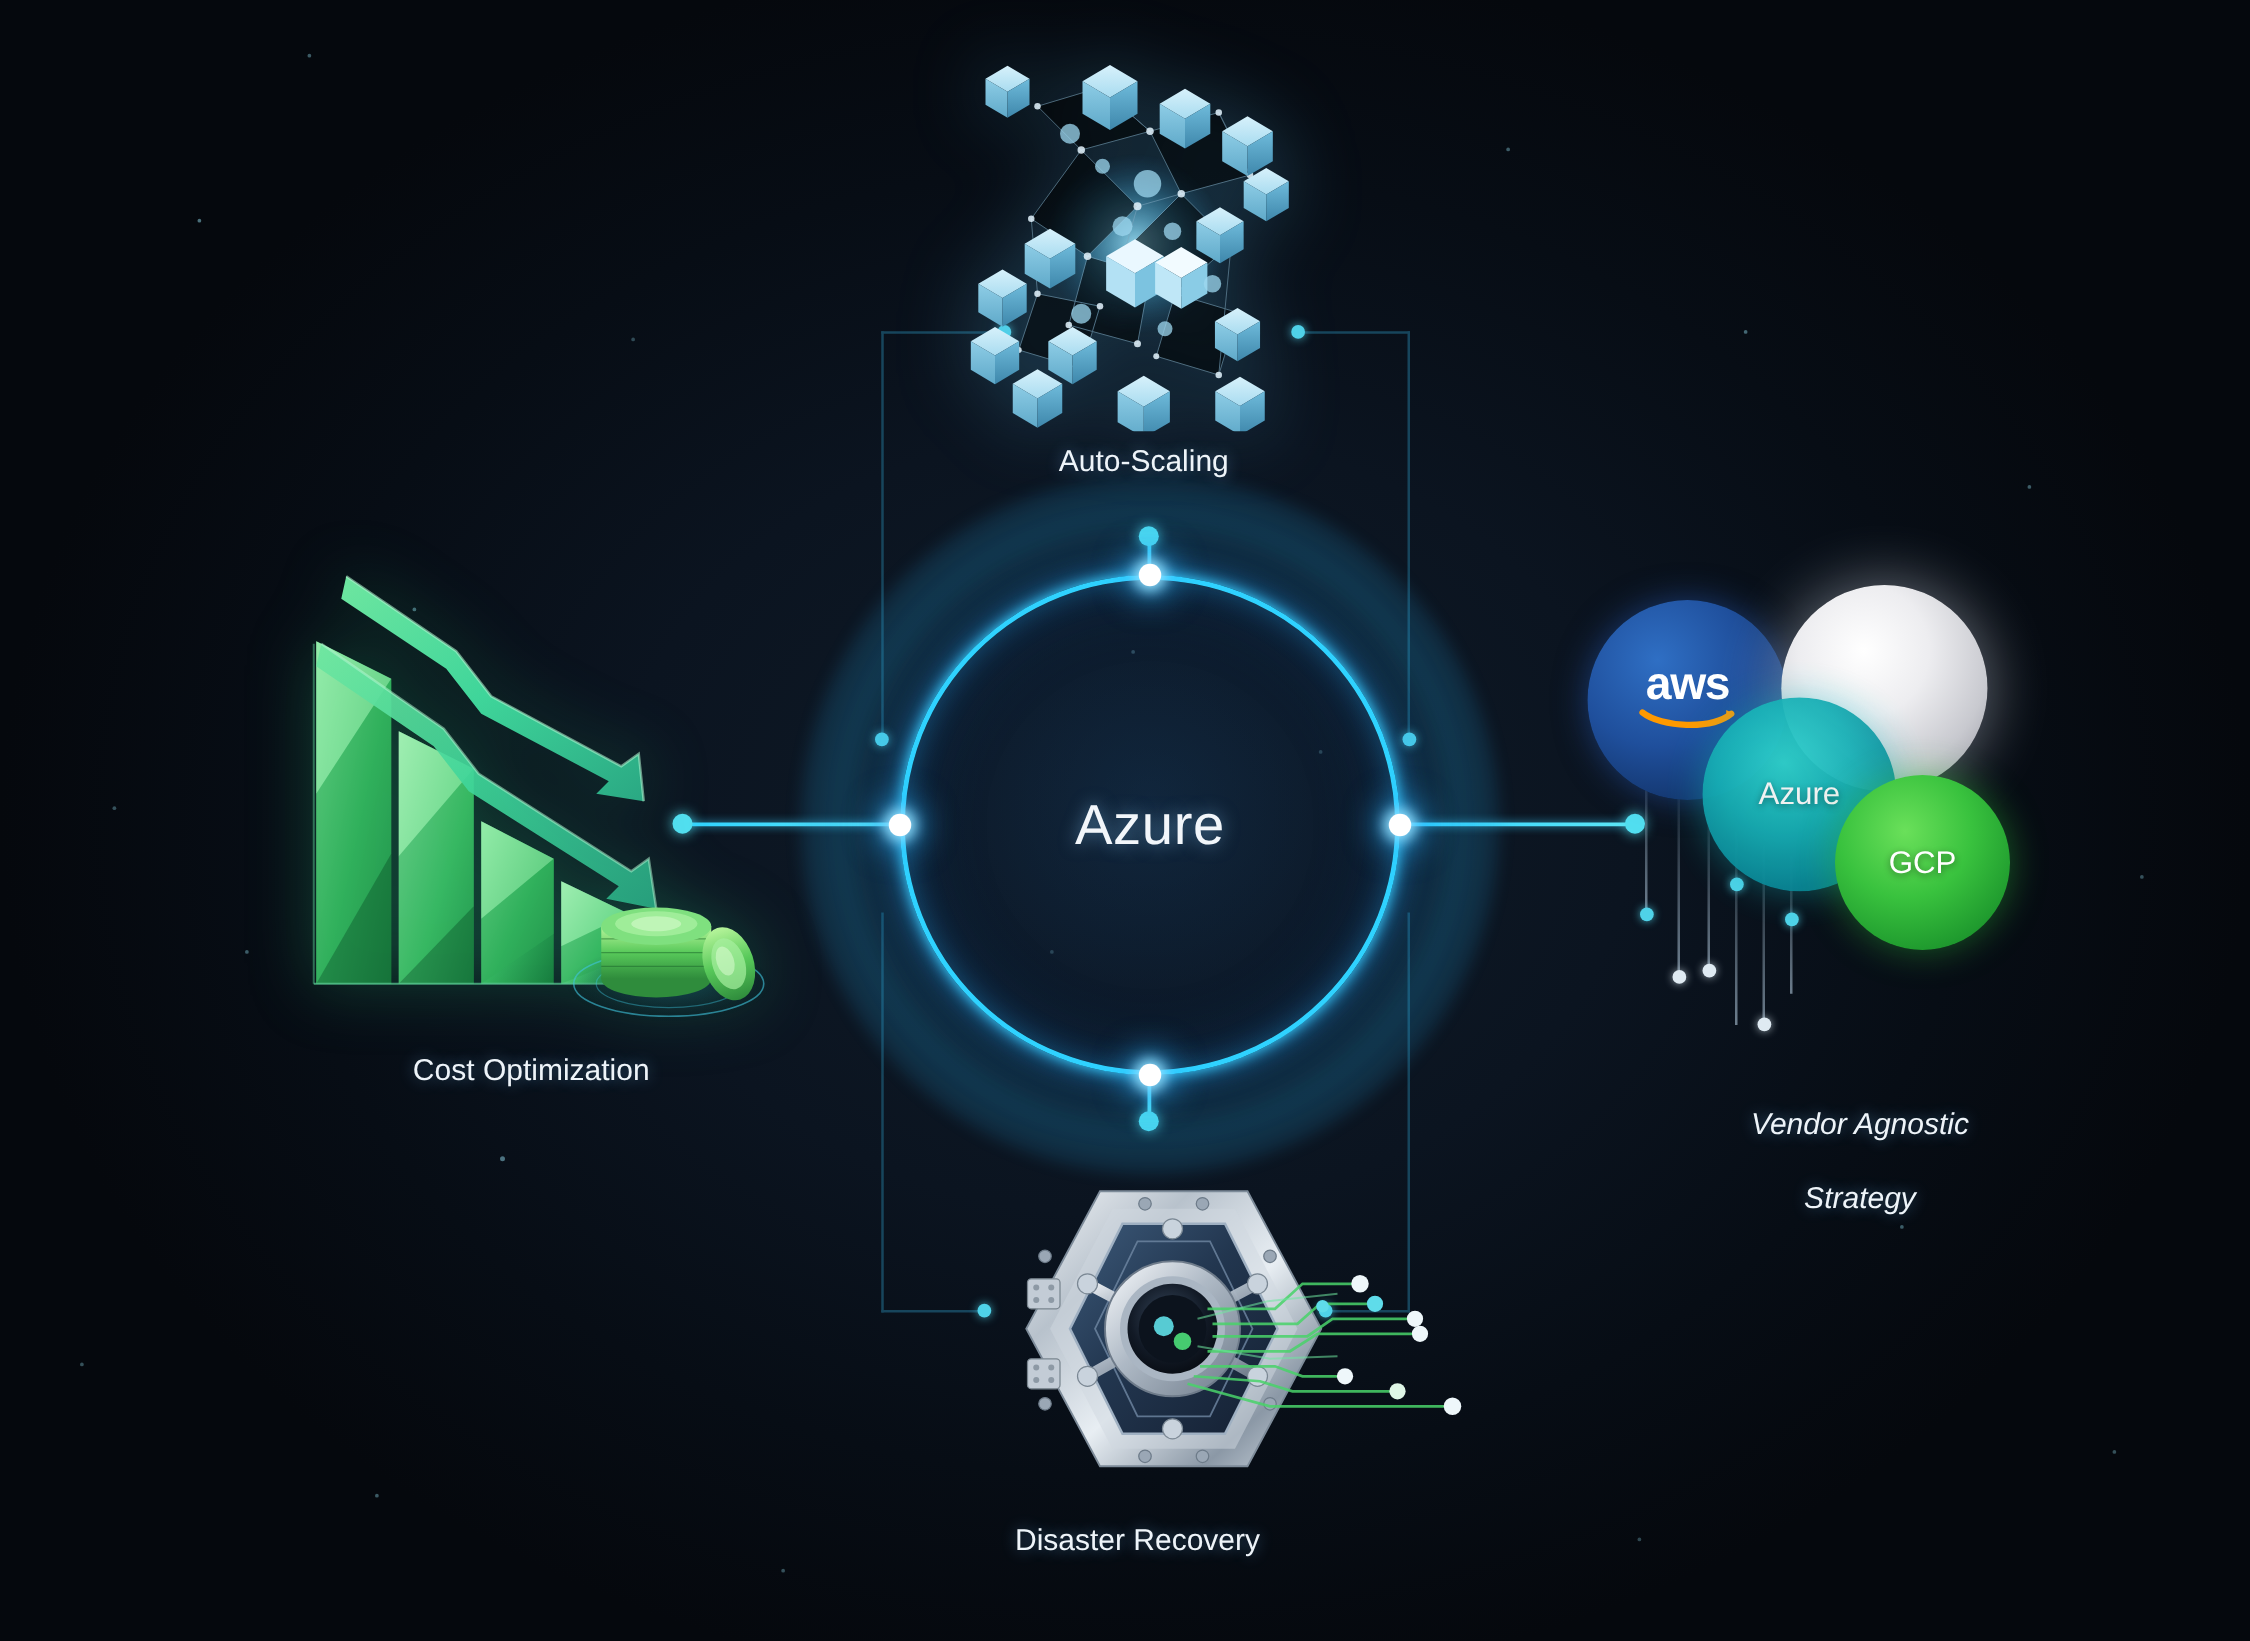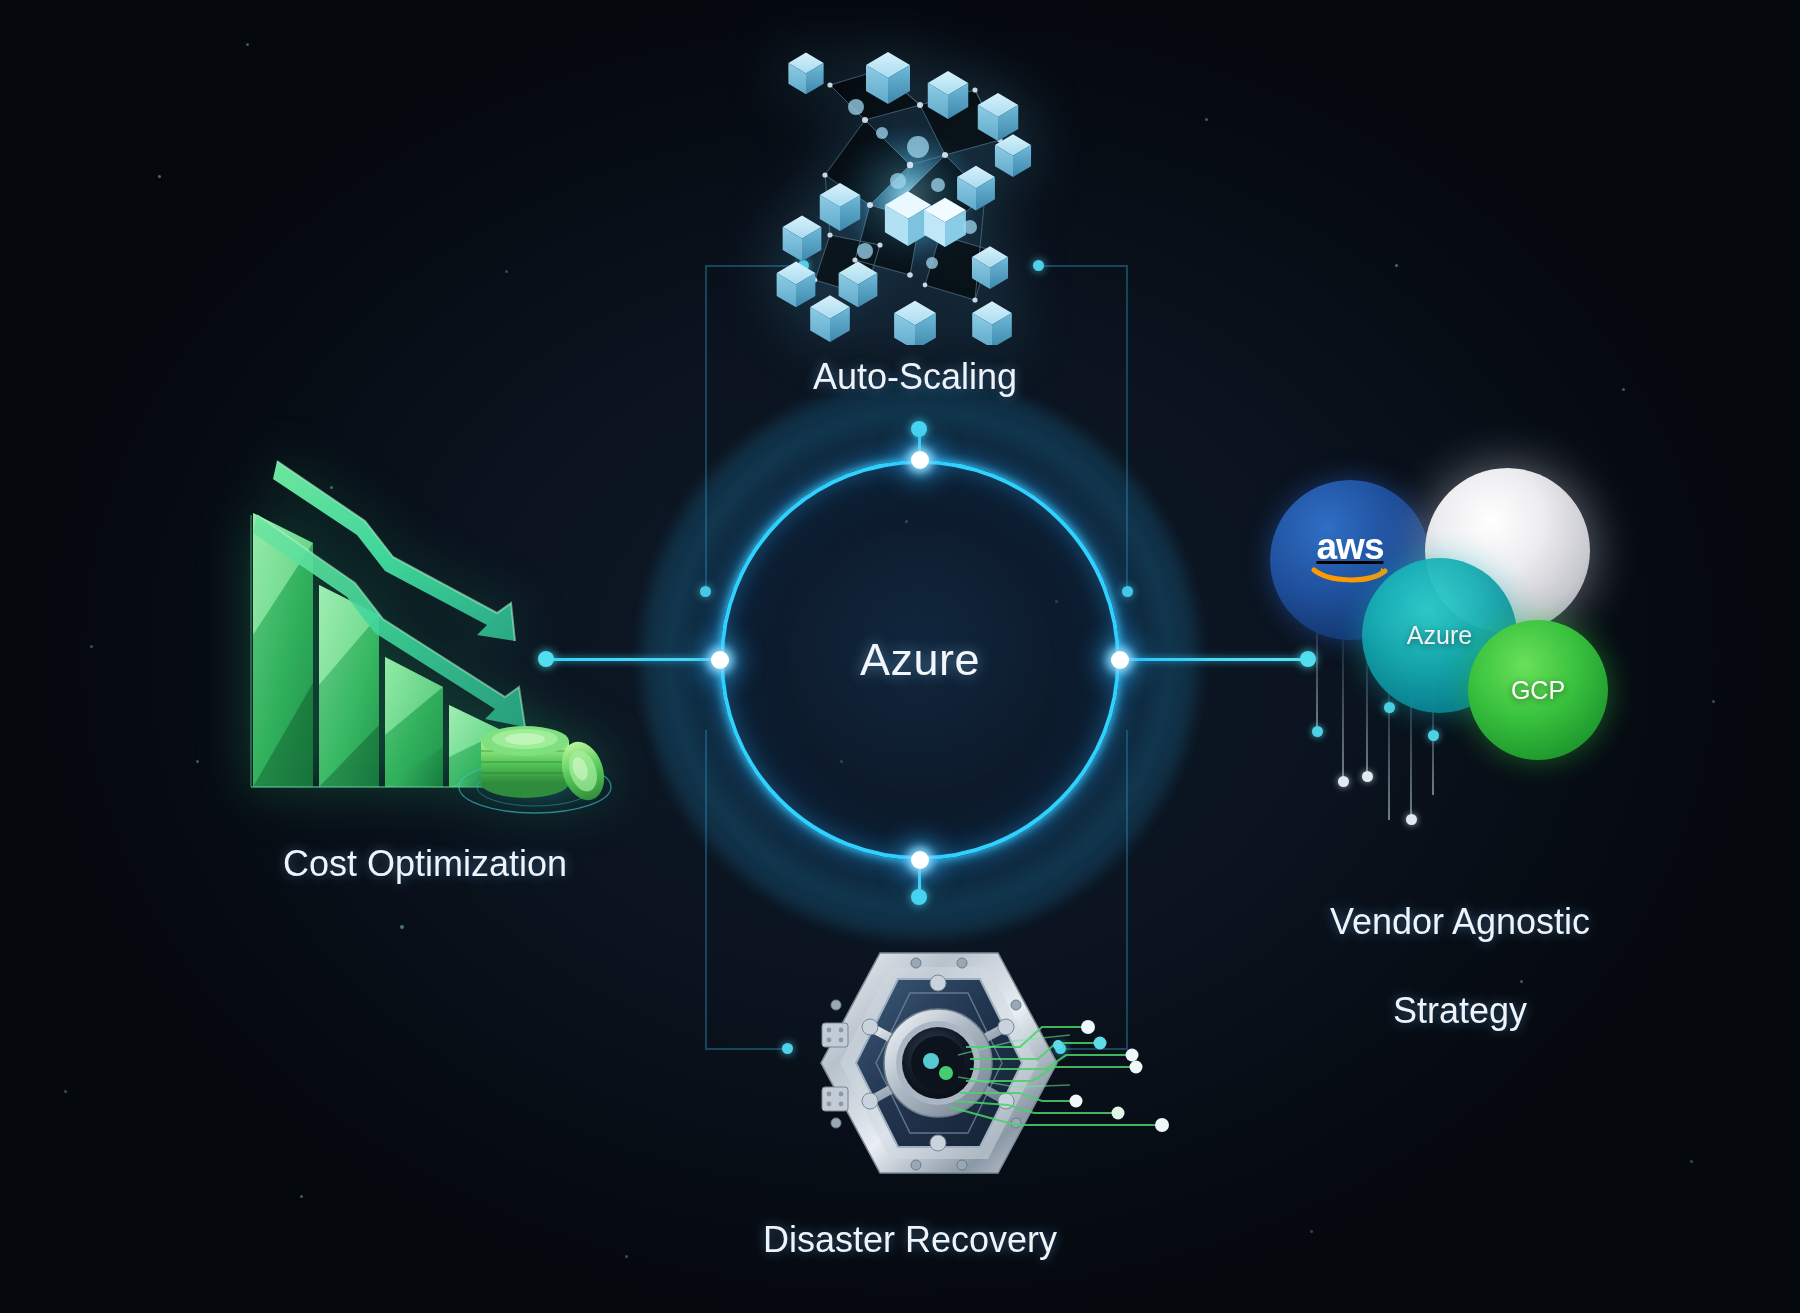--- a/index.html
+++ b/index.html
@@ -52,21 +52,21 @@
   }
 
   
   .spoke-h{position:absolute;height:3px;background:linear-gradient(90deg,#2fd2ff,#5ee6f5);box-shadow:0 0 7px rgba(60,210,255,.8);}
   .spoke-v{position:absolute;width:3px;background:linear-gradient(180deg,#2fd2ff,#5ee6f5);box-shadow:0 0 7px rgba(60,210,255,.8);}
   .spoke-dot{position:absolute;width:16px;height:16px;border-radius:50%;background:#52dff0;box-shadow:0 0 10px rgba(82,223,240,.85);}
   .small-dot{position:absolute;width:11px;height:11px;border-radius:50%;background:#4fd2e8;box-shadow:0 0 8px rgba(79,210,232,.8);}
 
   
   .node-label{
-    position:absolute;color:#eef4f9;font-size:36px;line-height:1.24;text-align:center;
+    position:absolute;color:#eef4f9;font-size:24px;line-height:1.24;text-align:center;
     text-shadow:0 0 12px rgba(120,190,255,.45);white-space:pre-line;
   }
 
   
   #cost-art{position:absolute;left:215px;top:435px;width:420px;height:390px;}
   #cost-art svg{position:absolute;inset:0;filter:drop-shadow(0 0 26px rgba(40,190,120,.30));}
 
   
   #scale-art{position:absolute;left:770px;top:45px;width:270px;height:300px;}
   #scale-art svg{position:absolute;inset:0;filter:drop-shadow(0 0 30px rgba(90,190,235,.30));}
@@ -74,21 +74,21 @@
   
   #vault-art{position:absolute;left:770px;top:935px;width:430px;height:270px;}
   #vault-art svg{position:absolute;inset:0;}
 
   
   #cloud-art{position:absolute;left:1270px;top:480px;width:350px;height:340px;}
   .sphere{position:absolute;border-radius:50%;display:flex;align-items:center;justify-content:center;}
   .sphere-label{color:#fff;font-size:25px;text-shadow:0 2px 6px rgba(0,0,0,.45);}
   #sph-aws{left:0px;top:0px;width:160px;height:160px;
     background:radial-gradient(circle at 35% 30%, #2f6fc4 0%, #1f4f9c 45%, #123368 80%, #0d2750 100%);
-    box-shadow:0 0 26px rgba(40,90,180,.55);text-decoration:underline;}
+    box-shadow:0 0 26px rgba(40,90,180,.55);}
   #sph-white{left:155px;top:-12px;width:165px;height:165px;
     background:radial-gradient(circle at 40% 32%, #ffffff 0%, #ededf0 35%, #c8c9cf 68%, #9a9ba4 92%);
     box-shadow:0 0 50px rgba(235,240,250,.45);}
   #sph-azure{left:92px;top:78px;width:155px;height:155px;
     background:radial-gradient(circle at 42% 34%, #2fd3cf 0%, #17b0b6 40%, #0b8a99 72%, #076f82 100%);
     box-shadow:0 0 30px rgba(25,190,200,.45);opacity:.94;}
   #sph-gcp{left:198px;top:140px;width:140px;height:140px;
     background:radial-gradient(circle at 40% 32%, #6ae05a 0%, #39c23e 42%, #1f9a2e 76%, #147a25 100%);
     box-shadow:0 0 30px rgba(50,195,60,.45);}
   #aws-mark{display:flex;flex-direction:column;align-items:center;transform:translateY(-4px);}
@@ -551,18 +551,18 @@
 
     <div class="sphere" id="sph-azure">
       <span class="sphere-label">Azure</span>
     </div>
 
     <div class="sphere" id="sph-gcp">
       <span class="sphere-label">GCP</span>
     </div>
   </div>
 
-  <div class="node-label" style="left:1210px;top:855px;width:500px;">
+  <div class="node-label" style="left:1238px;top:855px;width:500px;font-style:italic;">
     <span>Vendor Agnostic</span><br>
     <span>Strategy</span>
   </div>
 
 </div>
 
 </body></html>

